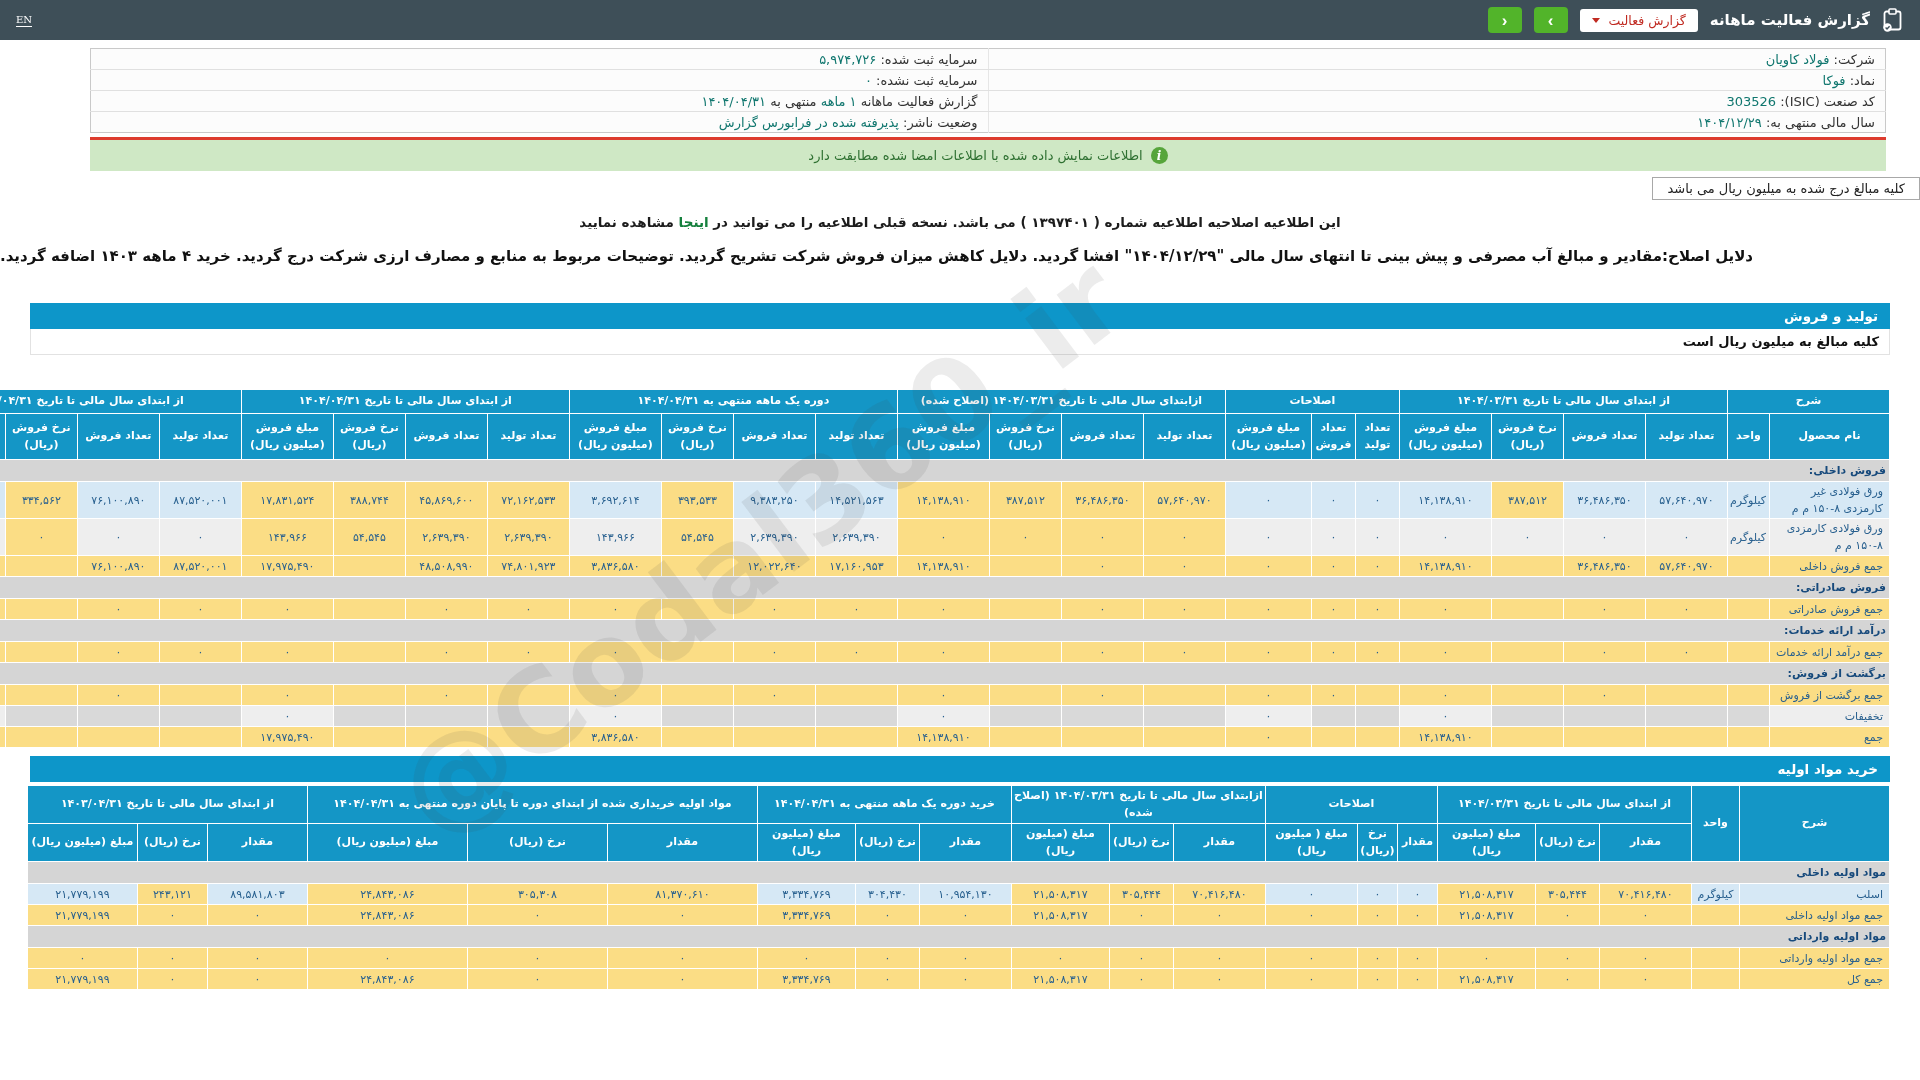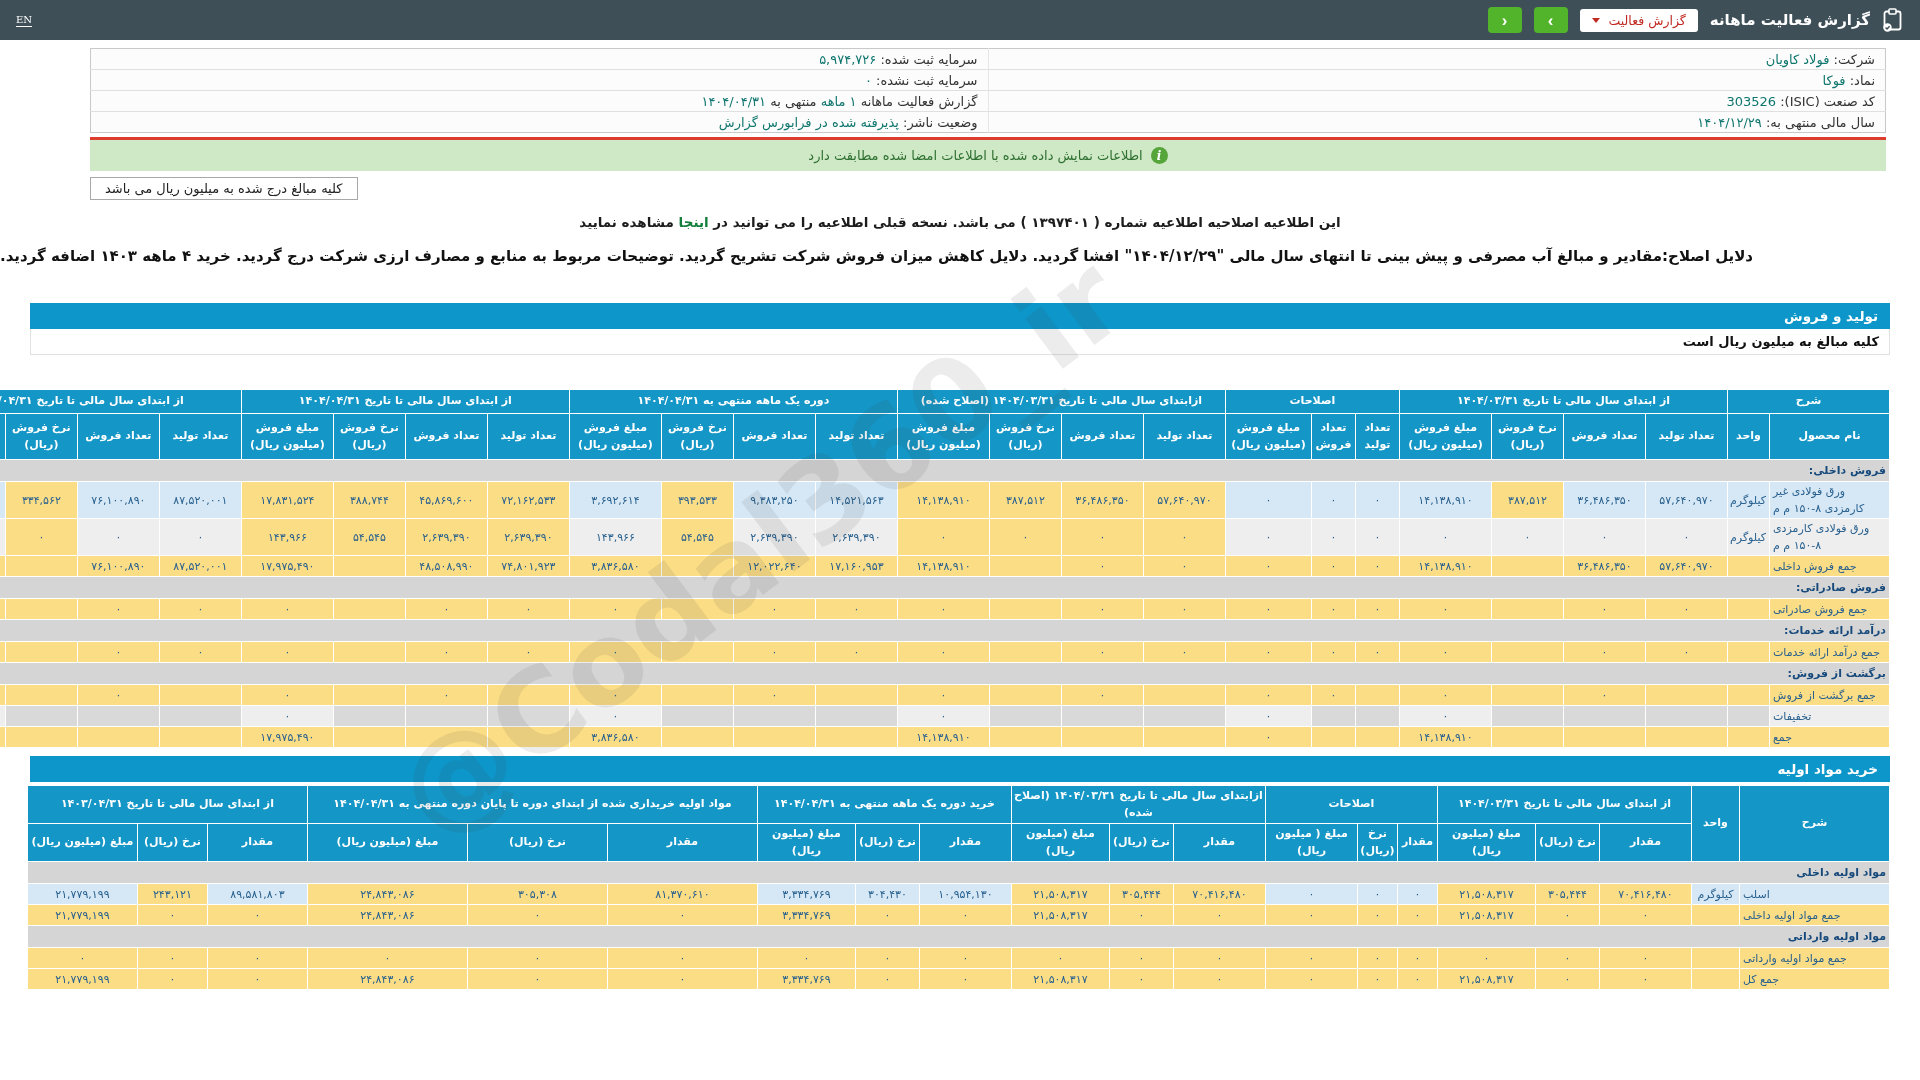--- a/index.html
+++ b/index.html
@@ -25,21 +25,21 @@
   table.info td{border-bottom:1px solid #e0e0e0;border-left:1px solid #e6e6e6;padding:2px 10px;height:21px;color:#333}
   table.info tr:last-child td{border-bottom:none}
   table.info td:last-child{border-left:none}
   .seg-k{color:#333}
   .seg-o{color:#0f766e}
   .redline{height:3px;background:#dd3c2e;margin:4px 34px 0 90px}
   .greenbar{margin:0 34px 0 90px;background:#cfe8c5;color:#2e7031;text-align:center;font-size:13px;
         padding:7px 0;display:flex;align-items:center;justify-content:center;gap:8px}
   .info-i{width:17px;height:17px;border-radius:50%;background:#56a53b;color:#fff;display:inline-flex;
         align-items:center;justify-content:center;font-size:12px;font-weight:bold;font-family:"DejaVu Serif",serif;font-style:italic}
-  .amounts-row{text-align:left;margin:6px 0 0 0;padding-left:90px}
+  .amounts-row{text-align:right;margin:6px 0 0 0;}
   .amounts-box{display:inline-block;direction:rtl;border:1px solid #a8a8a8;background:#fff;
         padding:3px 14px;font-size:13px;color:#222}
   .notice{text-align:center;font-size:13.5px;font-weight:bold;color:#1c1c1c;margin-top:14px}
   .notice a{color:#15803d;text-decoration:none;cursor:pointer}
   .reasons{text-align:left;font-size:15px;font-weight:bold;color:#111;margin-top:17px}
 
   
   .secbar{margin:0 30px;background:#0d96c9;color:#fff;font-weight:bold;font-size:13.5px;padding:5px 12px}
   .secbar.first{margin-top:38px}
   .secbar.second{margin-top:8px}
@@ -49,21 +49,21 @@
   .dt-wrap.tight{margin-top:3px}
   table.dt{width:100%;border-collapse:collapse;table-layout:fixed;font-size:11px}
   table.dt th{background:#1496c6;color:#fff;font-weight:bold;border:1px solid #fff;
         padding:2px 2px;text-align:center;font-size:11px;line-height:1.5;overflow:hidden}
   table.dt.t1 thead tr:first-child th{height:24px}
   table.dt.t1 thead tr:last-child th{height:46px}
   table.dt.t2 thead tr:first-child th{height:23px}
   table.dt.t2 thead tr:last-child th{height:35px}
   table.dt td{border:1px solid #fff;padding:1px 3px;text-align:center;color:#28608f;
         height:21px;line-height:1.55;overflow:hidden}
-  table.dt td.lbl{text-align:left;padding-right:6px}
+  table.dt td.lbl{text-align:right;padding-right:6px}
   tr.g-row td{background:#d5d5d5;color:#174a7c;font-weight:bold;text-align:right;height:22px}
   .c-b{background:#d6e8f5}
   .c-y{background:#fbdd85}
   .c-g{background:#eeeeee}
   .c-d{background:#d9d9d9}
 
   
   .watermark{position:absolute;top:480px;left:260px;width:1000px;text-align:center;
         transform:rotate(-37deg);transform-origin:center;font-size:115px;font-weight:bold;
         color:rgba(70,70,70,0.10);z-index:6;pointer-events:none;direction:ltr;white-space:nowrap}

